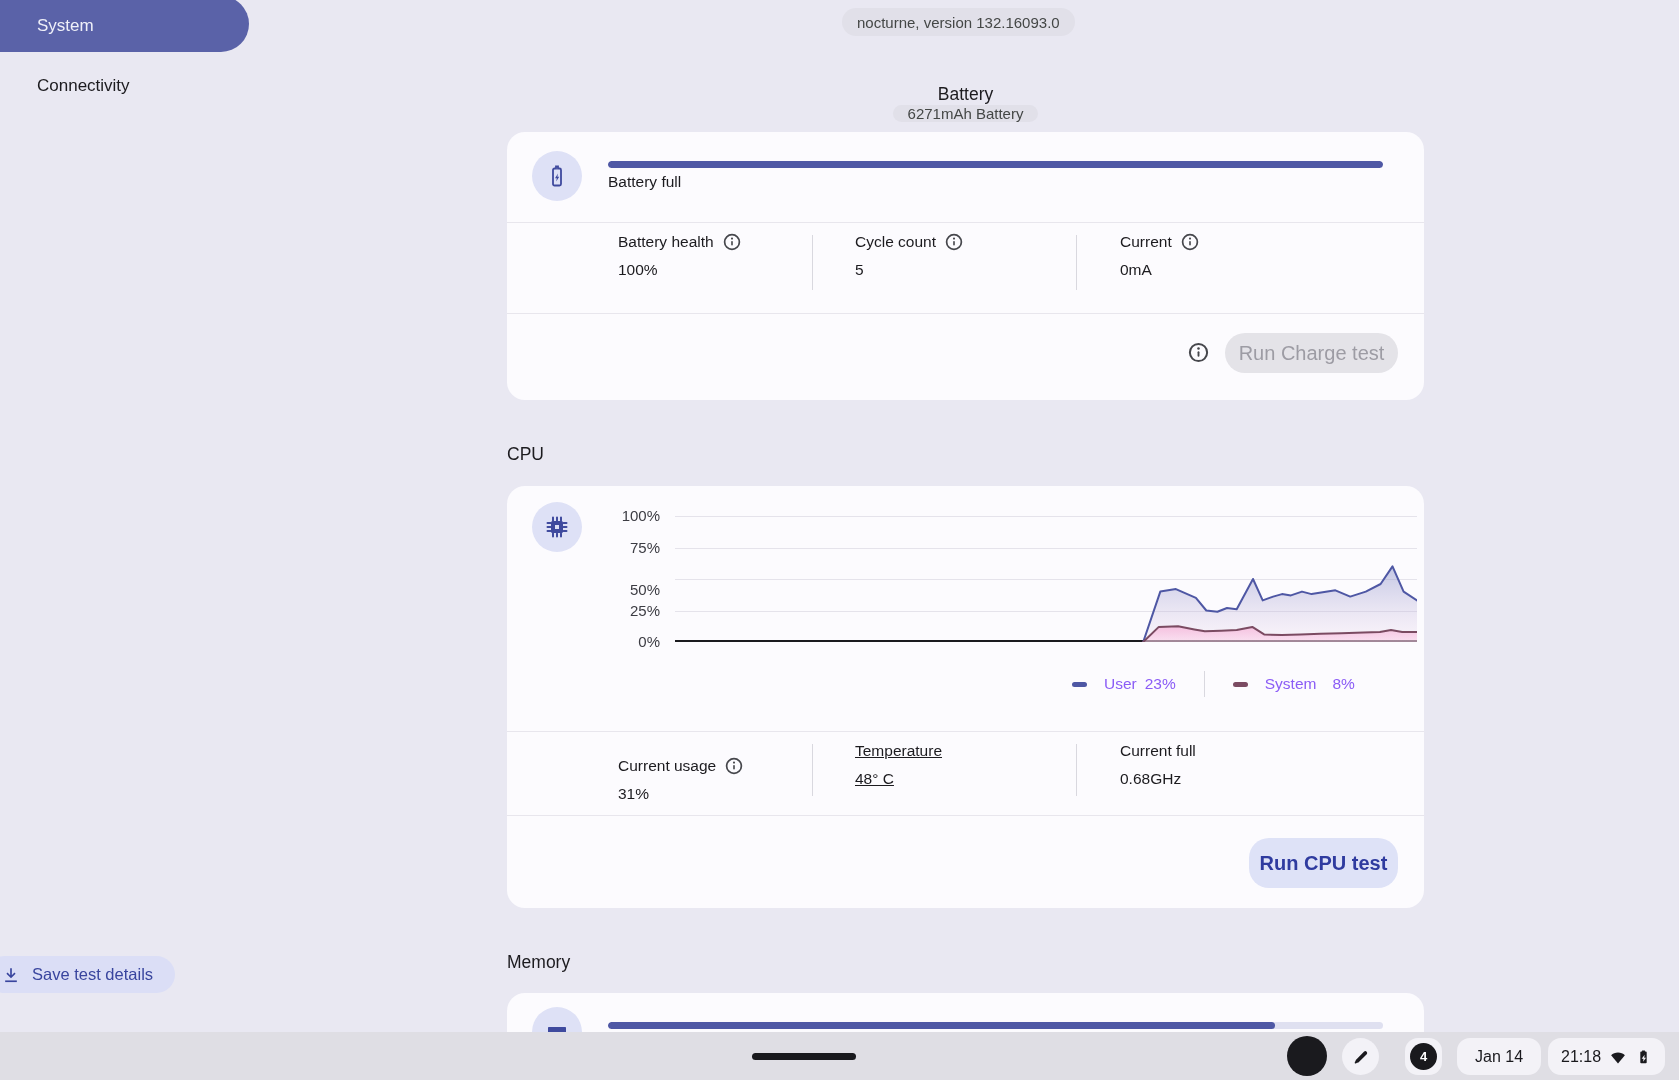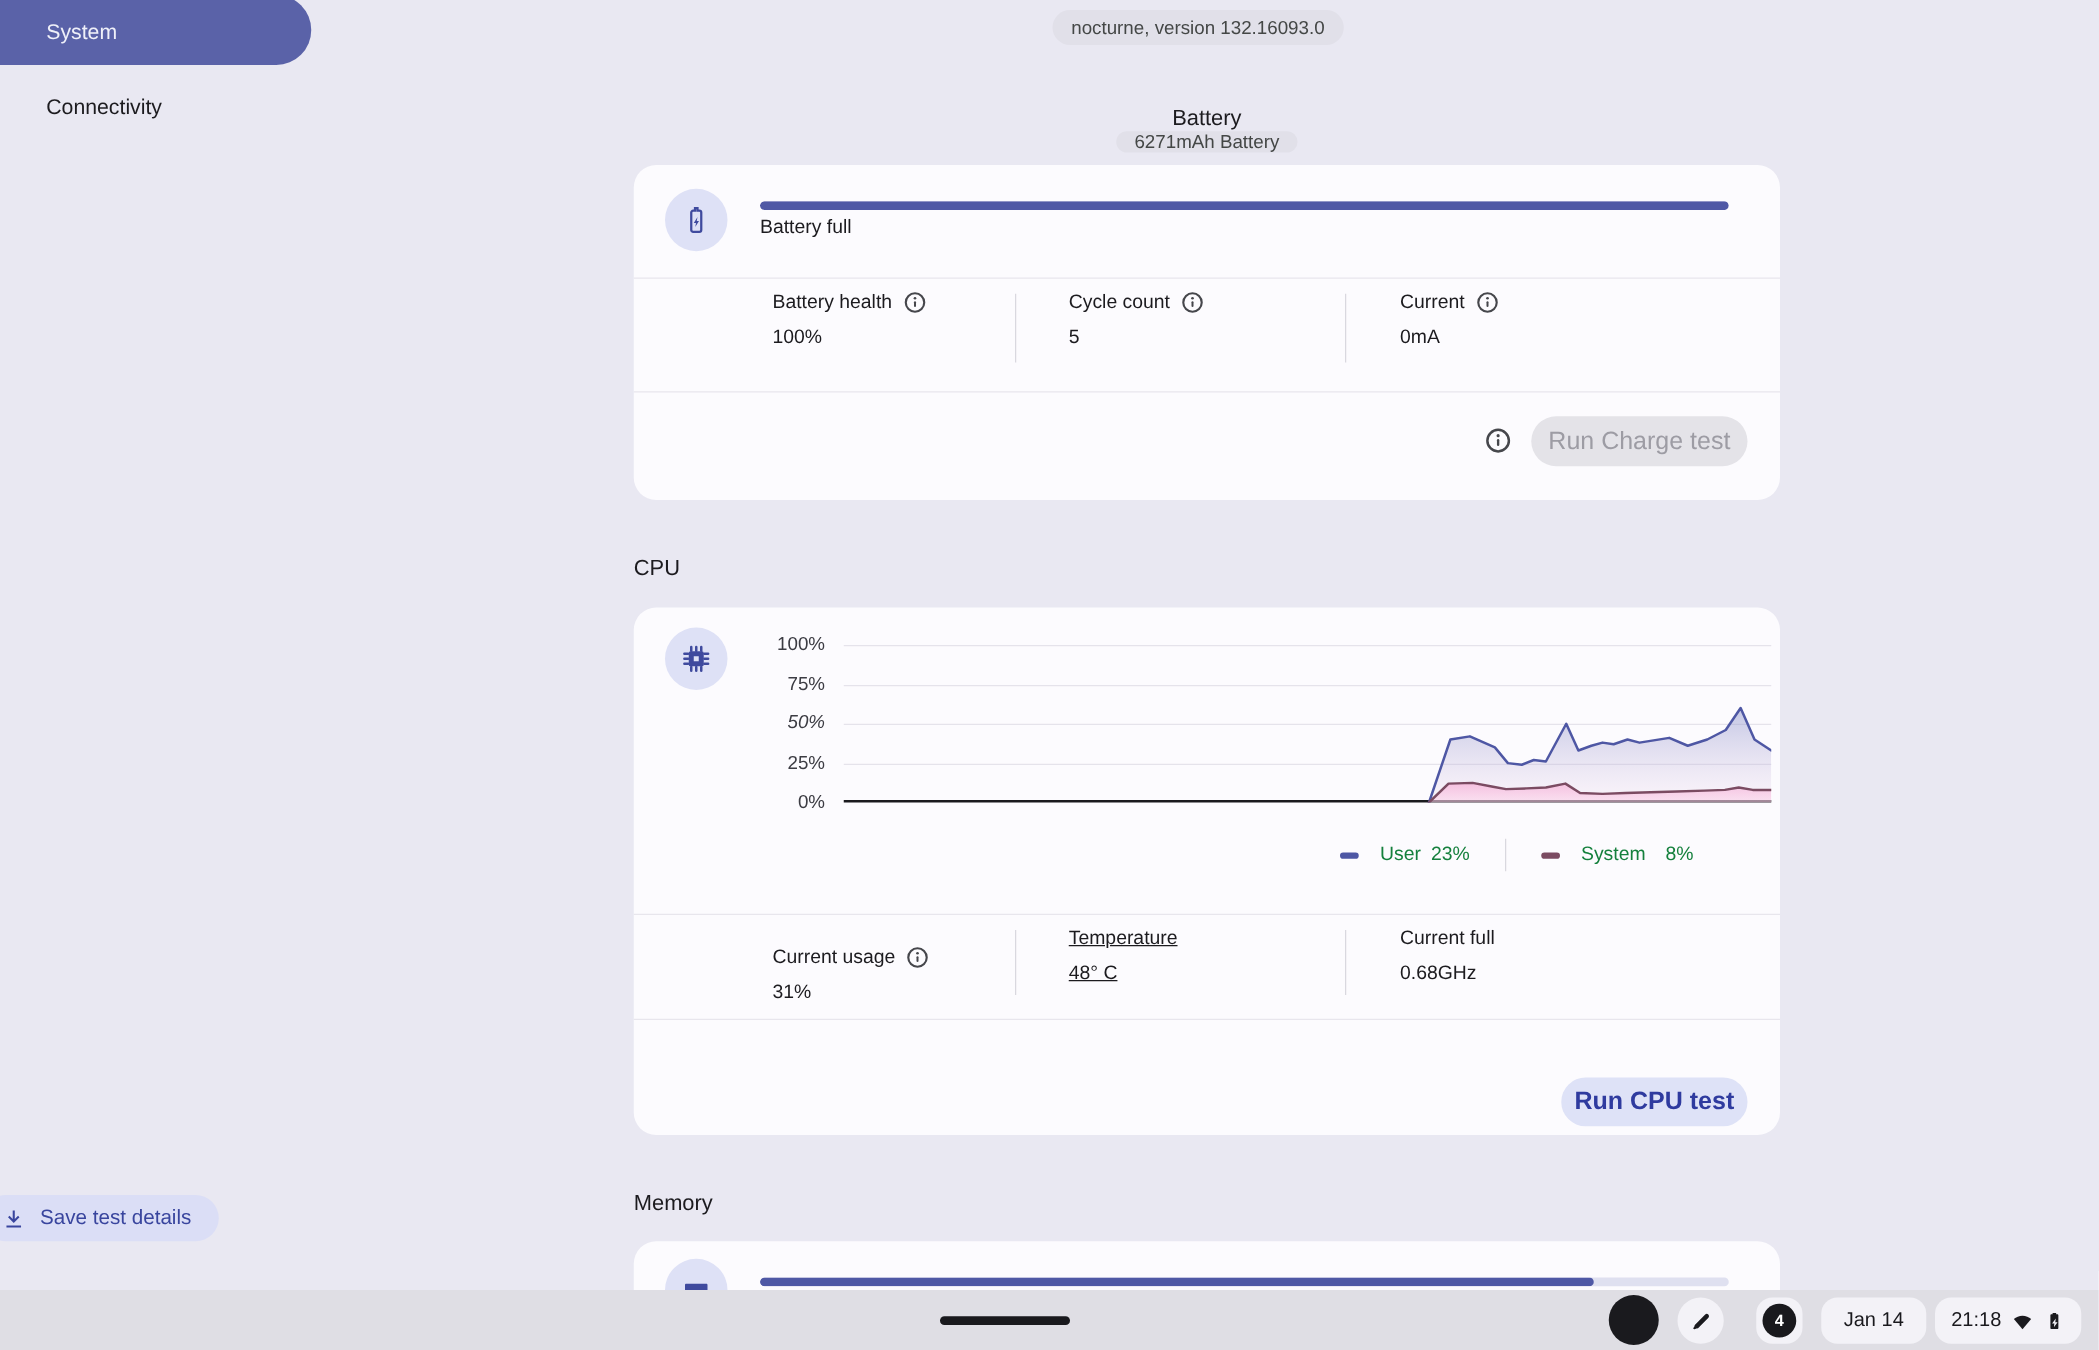--- a/index.html
+++ b/index.html
@@ -55,21 +55,21 @@
   
   .yaxis { position:absolute; left:40px; top:30px; width:113px; height:126px; }
   .yaxis .tick { position:absolute; right:0; width:113px; text-align:right;
                  font-size:15px; color:#3C3C43; }
   .plot { position:absolute; left:168px; top:30px; width:742px; height:126px;
           border-bottom:2px solid #1A1A1E; }
   .plot .gridline { position:absolute; left:0; right:0; height:1px;
                     background:#E5E3EB; }
   .plot svg { position:absolute; left:0; top:0; z-index:2; }
   .legend { position:absolute; left:565px; top:185px; height:26px;
-            display:flex; align-items:center; font-size:15.5px; color:#15803d; }
+            display:flex; align-items:center; font-size:15.5px; color:#8b5cf6; }
   .dash { width:15px; height:5px; border-radius:2.5px; }
   .legend .lg-div { width:1px; height:26px; background:#D9D8DF; }
 
   
   .shelf { position:absolute; left:0; top:1032px; width:1679px; height:48px;
            background:#DFDEE4; z-index:10; }
   .home-indicator { position:absolute; left:752px; top:21px; width:104px;
                     height:7px; border-radius:4px; background:#19191D;
                     cursor:pointer; }
   .tray-circle-dark { position:absolute; left:1287px; top:4px; width:40px;
@@ -203,21 +203,21 @@
             <path d="M8 2.5v3M12 2.5v3M16 2.5v3M8 18.5v3M12 18.5v3M16 18.5v3M2.5 8h3M2.5 12h3M2.5 16h3M18.5 8h3M18.5 12h3M18.5 16h3"></path>
             <rect x="6" y="6" width="12" height="12" rx="1.5" fill="currentColor" stroke="none"></rect>
             <rect x="10" y="10" width="4" height="4" fill="#DEE1F6" stroke="none"></rect>
           </svg>
         </span>
       </div>
 
       <div class="yaxis">
           <div class="tick" style="top: -9px;">100%</div>
           <div class="tick" style="top: 22.5px;">75%</div>
-          <div class="tick" style="top: 53px; font-style: italic;">50%</div>
+          <div class="tick" style="top: 65px;">50%</div>
           <div class="tick" style="top: 85.5px;">25%</div>
           <div class="tick" style="top: 117px;">0%</div>
         </div>
       <div class="plot">
           <div class="gridline" style="top: 0px;"></div>
           <div class="gridline" style="top: 31.5px;"></div>
           <div class="gridline" style="top: 63px;"></div>
           <div class="gridline" style="top: 94.5px;"></div>
           <svg width="742" height="126" viewBox="0 0 742 126">
     <defs>
@@ -272,21 +272,21 @@
       <div class="v-div" style="left:569px; top:258px; height:52px;"></div>
       <div class="stat-col" style="left:613px; top:256px;">
         <div class="stat-label">
             <span>Current full</span>
           </div>
         <div class="stat-value">0.68GHz</div>
       </div>
 
       <div class="h-div" style="top:329px;"></div>
 
-      <button class="btn btn-tonal" style="left:742px; top:376px; width:149px; height:39px;">Run CPU test</button>
+      <button class="btn btn-tonal" style="left:742px; top:352px; width:149px; height:50px;">Run CPU test</button>
     </div>
 
     <div class="sec-head" style="top:945px;">
       <div class="sec-title">Memory</div>
     </div>
 
     <div class="card" style="top:993px; height:110px;">
       <div class="icon-circle" style="left:25px; top:14px;">
         <span style="width:24px;height:24px;color:#3F4A9E;display:inline-flex;">
           <svg viewBox="0 0 24 24" width="100%" height="100%" fill="currentColor">

